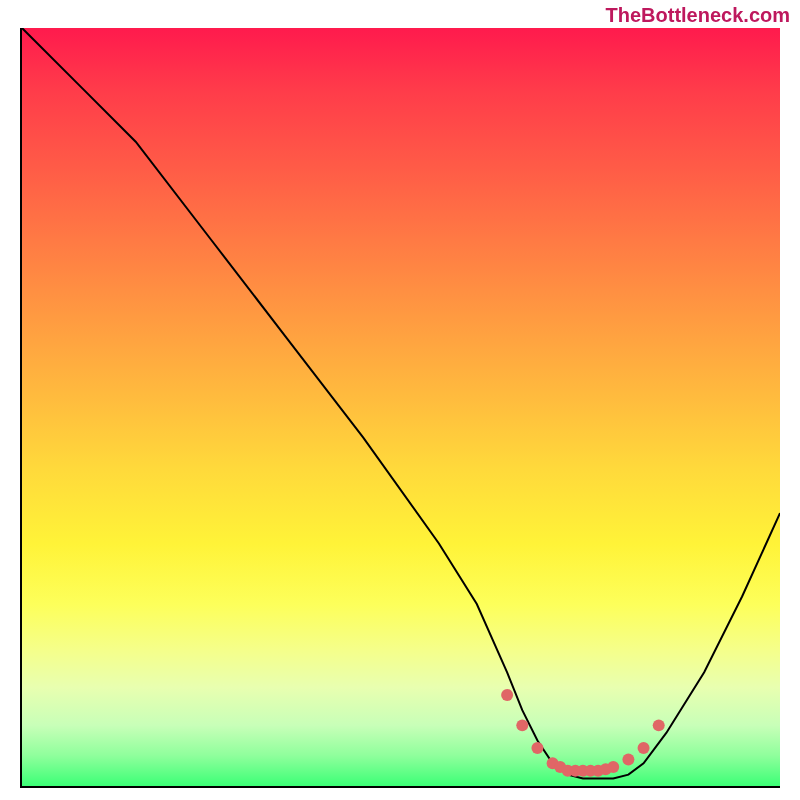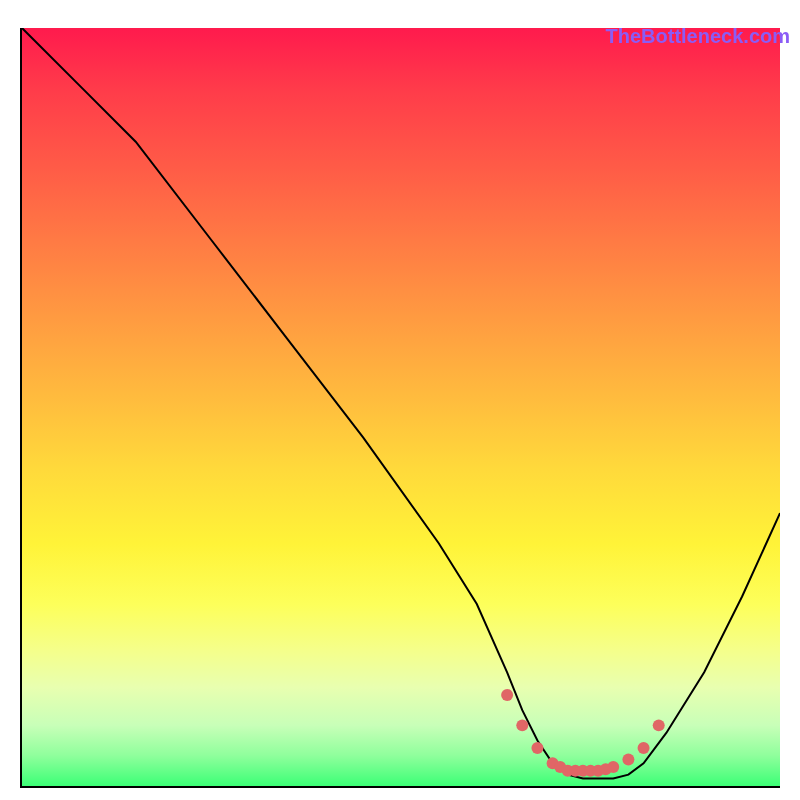--- a/index.html
+++ b/index.html
@@ -9,23 +9,22 @@
     width: 800px;
     height: 800px;
   }
   .watermark {
     position: absolute;
     top: 4px;
     right: 10px;
     font-family: Arial, sans-serif;
     font-size: 20px;
     font-weight: bold;
-    color: #8b5cf6;
+    color: #be185d;
     z-index: 10;
-    margin-top: 21px;
   }
   .plot-area {
     position: absolute;
     left: 20px;
     top: 28px;
     width: 760px;
     height: 760px;
     border-left: 2px solid #000;
     border-bottom: 2px solid #000;
     overflow: hidden;

